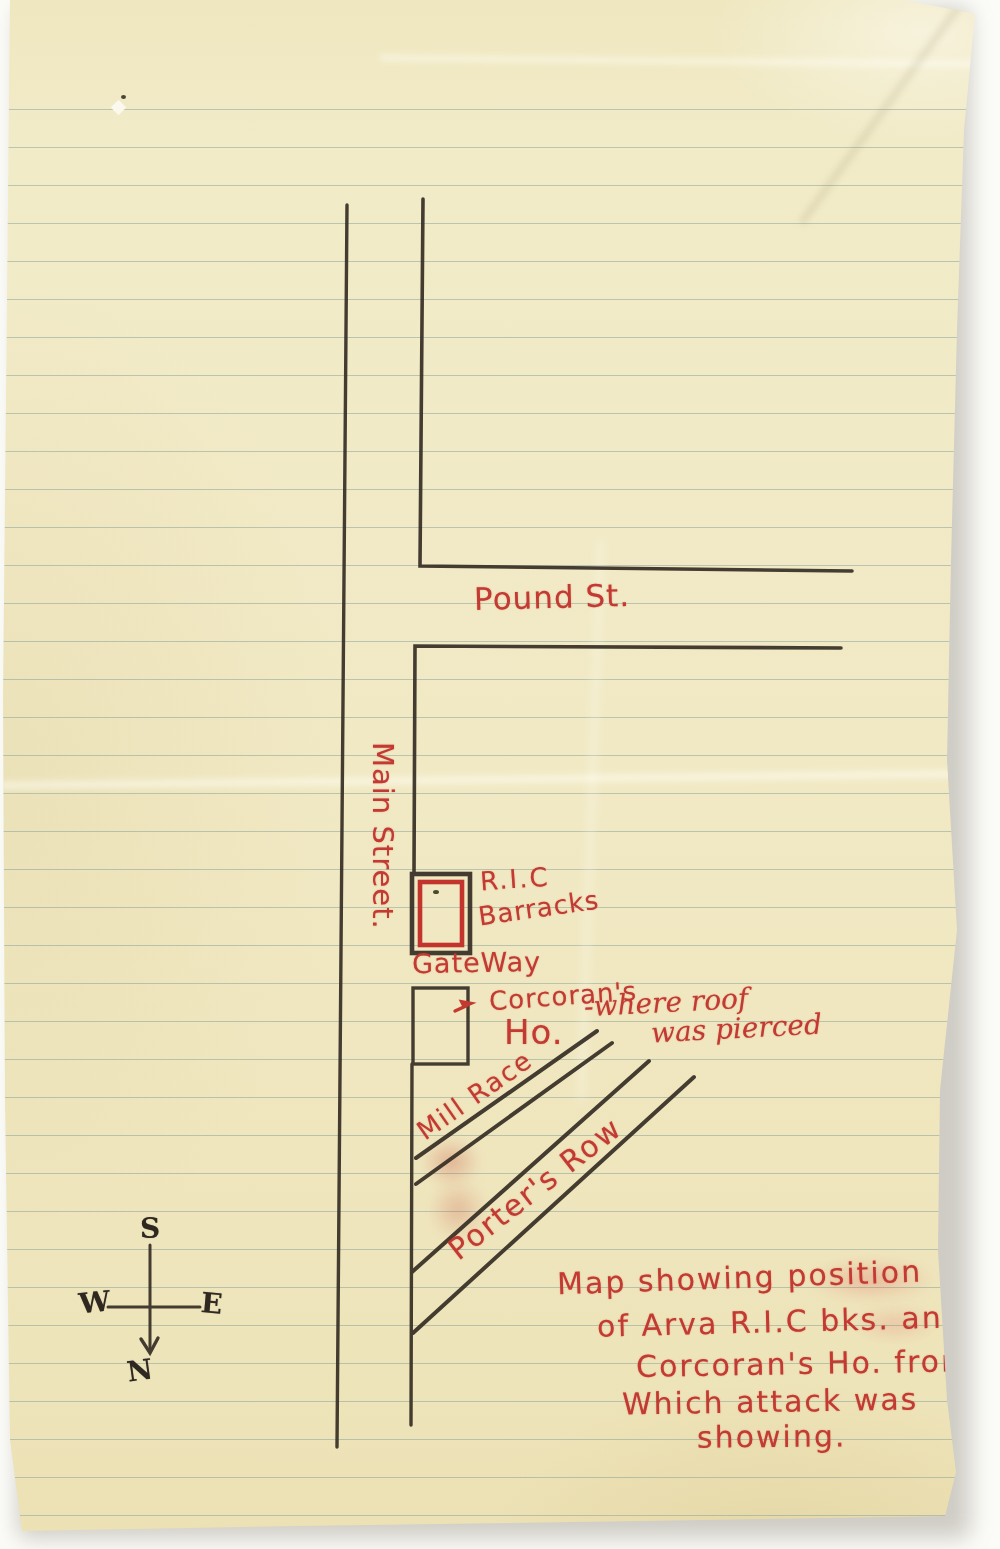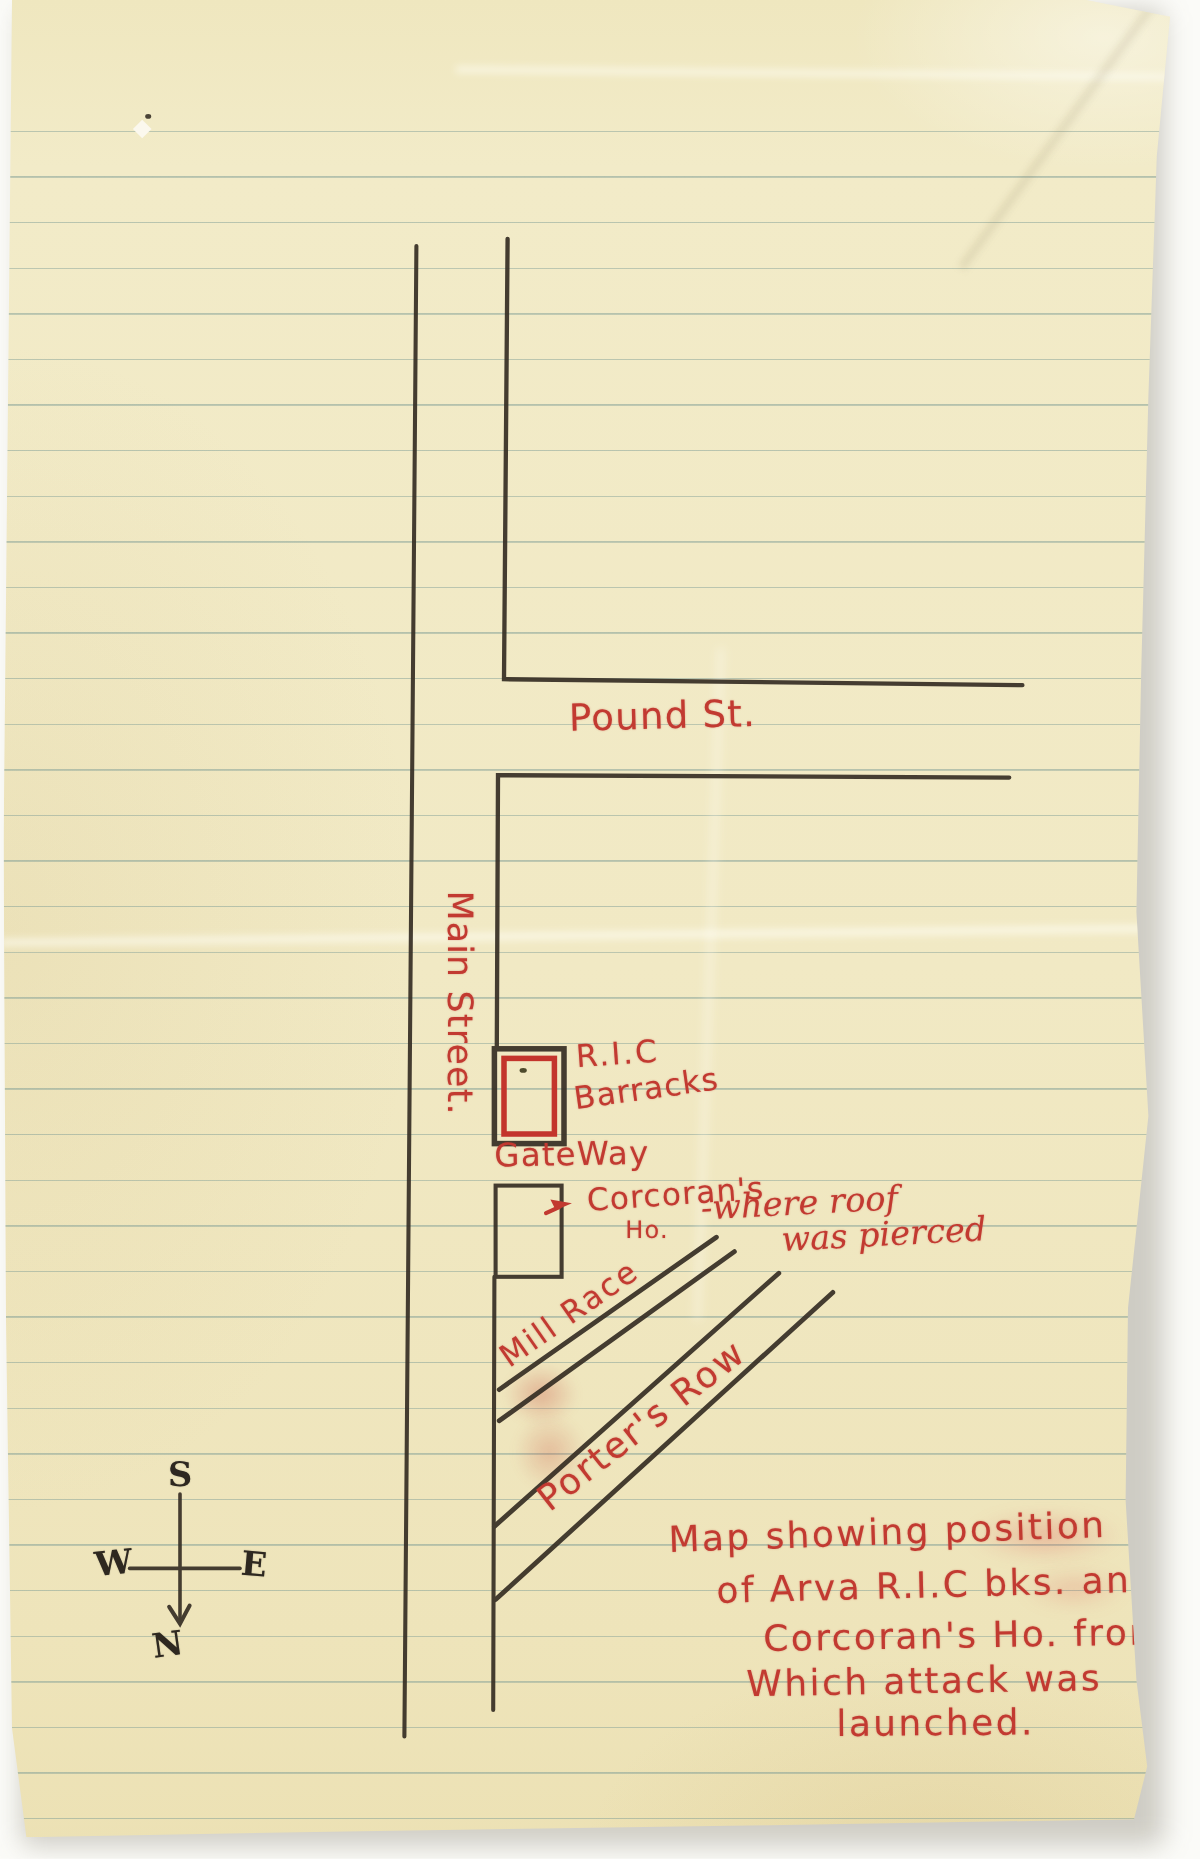--- a/index.html
+++ b/index.html
@@ -48,21 +48,21 @@
   .lbl{position:absolute;white-space:nowrap;line-height:1.05;}
   .red{color:#c23a31;text-shadow:0 0 1.5px rgba(194,58,49,.45);}
   .dark{color:#2e2820;text-shadow:0 0 1px rgba(46,40,32,.4);}
 
   .lbl-pound{left:474px;top:581px;font-size:31px;letter-spacing:1px;transform:rotate(-1.5deg);}
   .lbl-main{left:398px;top:742px;font-size:29px;letter-spacing:1px;transform:rotate(90deg);transform-origin:0 0;}
   .lbl-ric1{left:480px;top:866px;font-size:26px;letter-spacing:2px;transform:rotate(-4deg);}
   .lbl-ric2{left:478px;top:895px;font-size:26px;letter-spacing:1px;transform:rotate(-8deg);}
   .lbl-gateway{left:412px;top:949px;font-size:27px;letter-spacing:1px;transform:rotate(-1deg);}
   .lbl-corc1{left:489px;top:983px;font-size:26px;letter-spacing:1px;transform:rotate(-4deg);}
-  .lbl-corc2{left:521px;top:1015px;font-size:20px;letter-spacing:1px;}
+  .lbl-corc2{left:504px;top:1015px;font-size:34px;letter-spacing:1px;}
   .script{font-family:"DejaVu Serif", serif;font-style:italic;}
   .lbl-roof1{left:584px;top:988px;font-size:28px;transform:rotate(-3deg);}
   .lbl-roof2{left:651px;top:1014px;font-size:28px;transform:rotate(-3deg);}
   .lbl-mill{left:428px;top:1118px;font-size:26px;letter-spacing:2px;transform:rotate(-35deg);transform-origin:0 100%;}
   .lbl-porters{left:462px;top:1234px;font-size:30px;letter-spacing:2px;transform:rotate(-38deg);transform-origin:0 100%;}
   .compass-letter{font-family:"DejaVu Serif", serif;font-weight:bold;font-size:28px;}
   .lbl-cs{left:140px;top:1214px;}
   .lbl-cw{left:79px;top:1288px;transform:rotate(-6deg);}
   .lbl-ce{left:201px;top:1289px;transform:rotate(5deg);}
   .lbl-cn{left:127px;top:1356px;transform:rotate(-8deg);}
@@ -129,14 +129,14 @@
 
   <div class="lbl dark compass-letter lbl-cs">S</div>
   <div class="lbl dark compass-letter lbl-cw">W</div>
   <div class="lbl dark compass-letter lbl-ce">E</div>
   <div class="lbl dark compass-letter lbl-cn">N</div>
 
   <div class="lbl red caption cap-1">Map showing position</div>
   <div class="lbl red caption cap-2">of Arva R.I.C bks. and</div>
   <div class="lbl red caption cap-3">Corcoran's Ho. from</div>
   <div class="lbl red caption cap-4">Which attack was</div>
-  <div class="lbl red caption cap-5">launched.</div>
+  <div class="lbl red caption cap-5">showing.</div>
 </div>
 
 </body></html>

